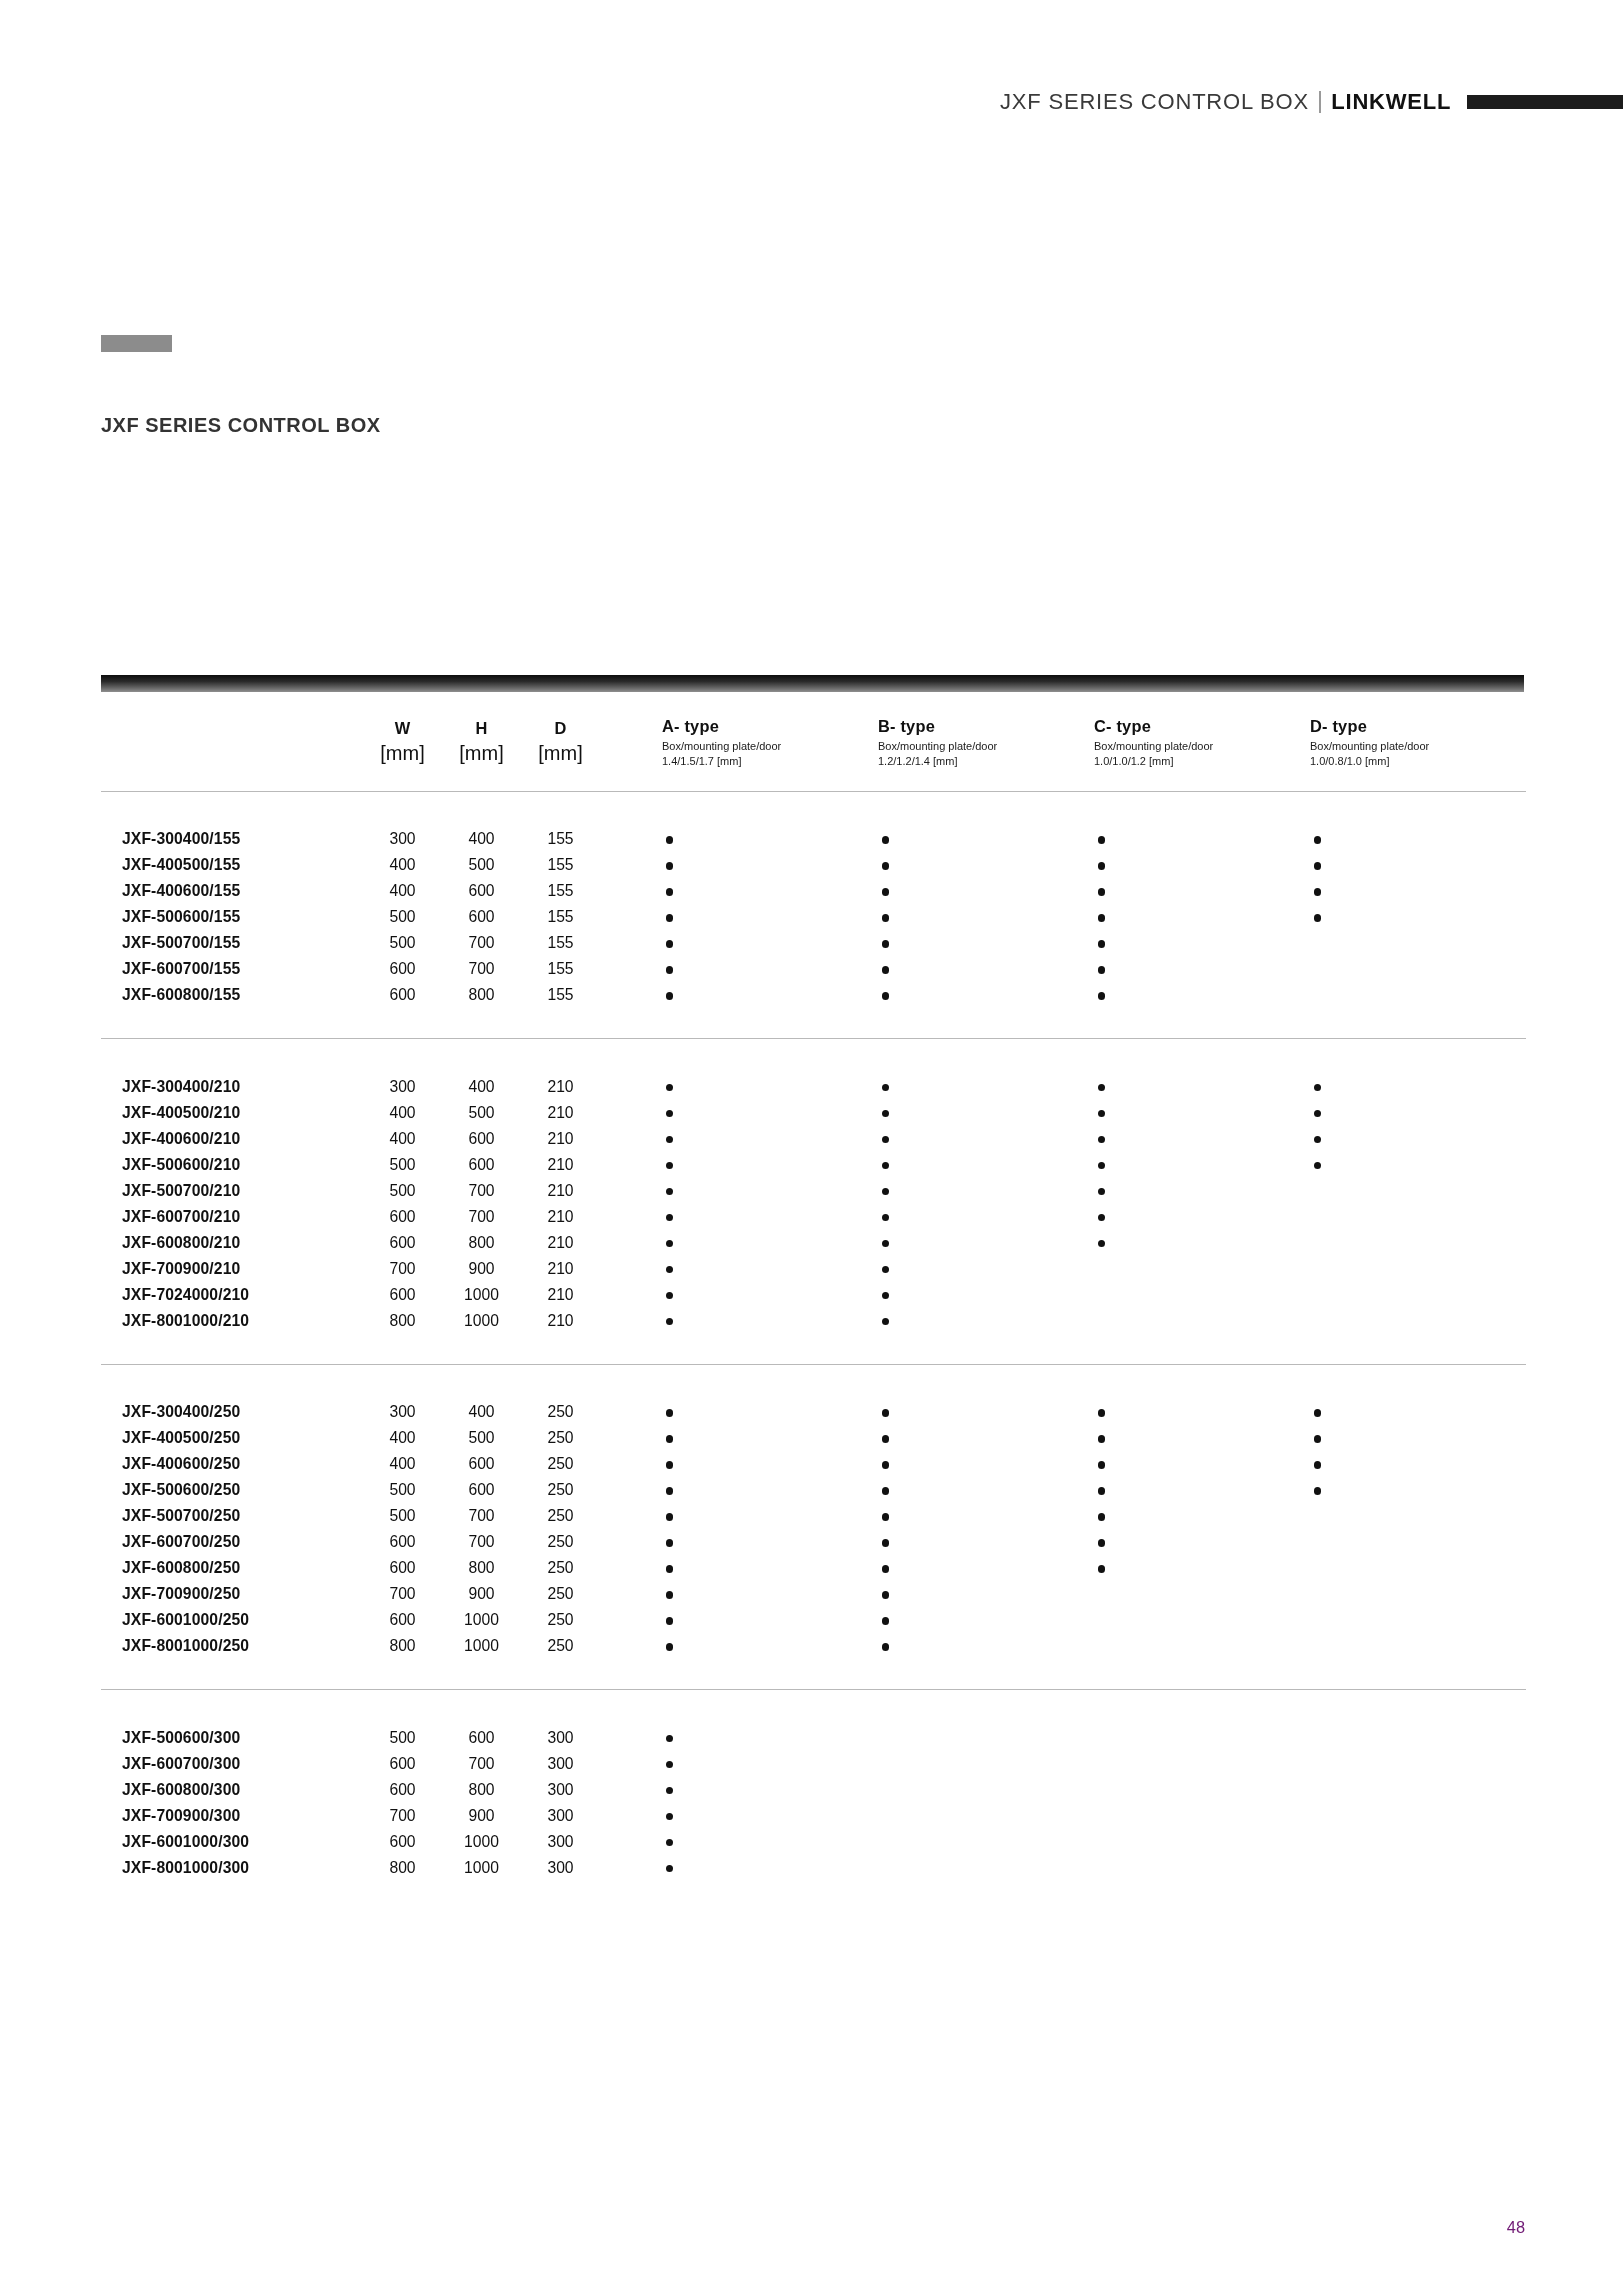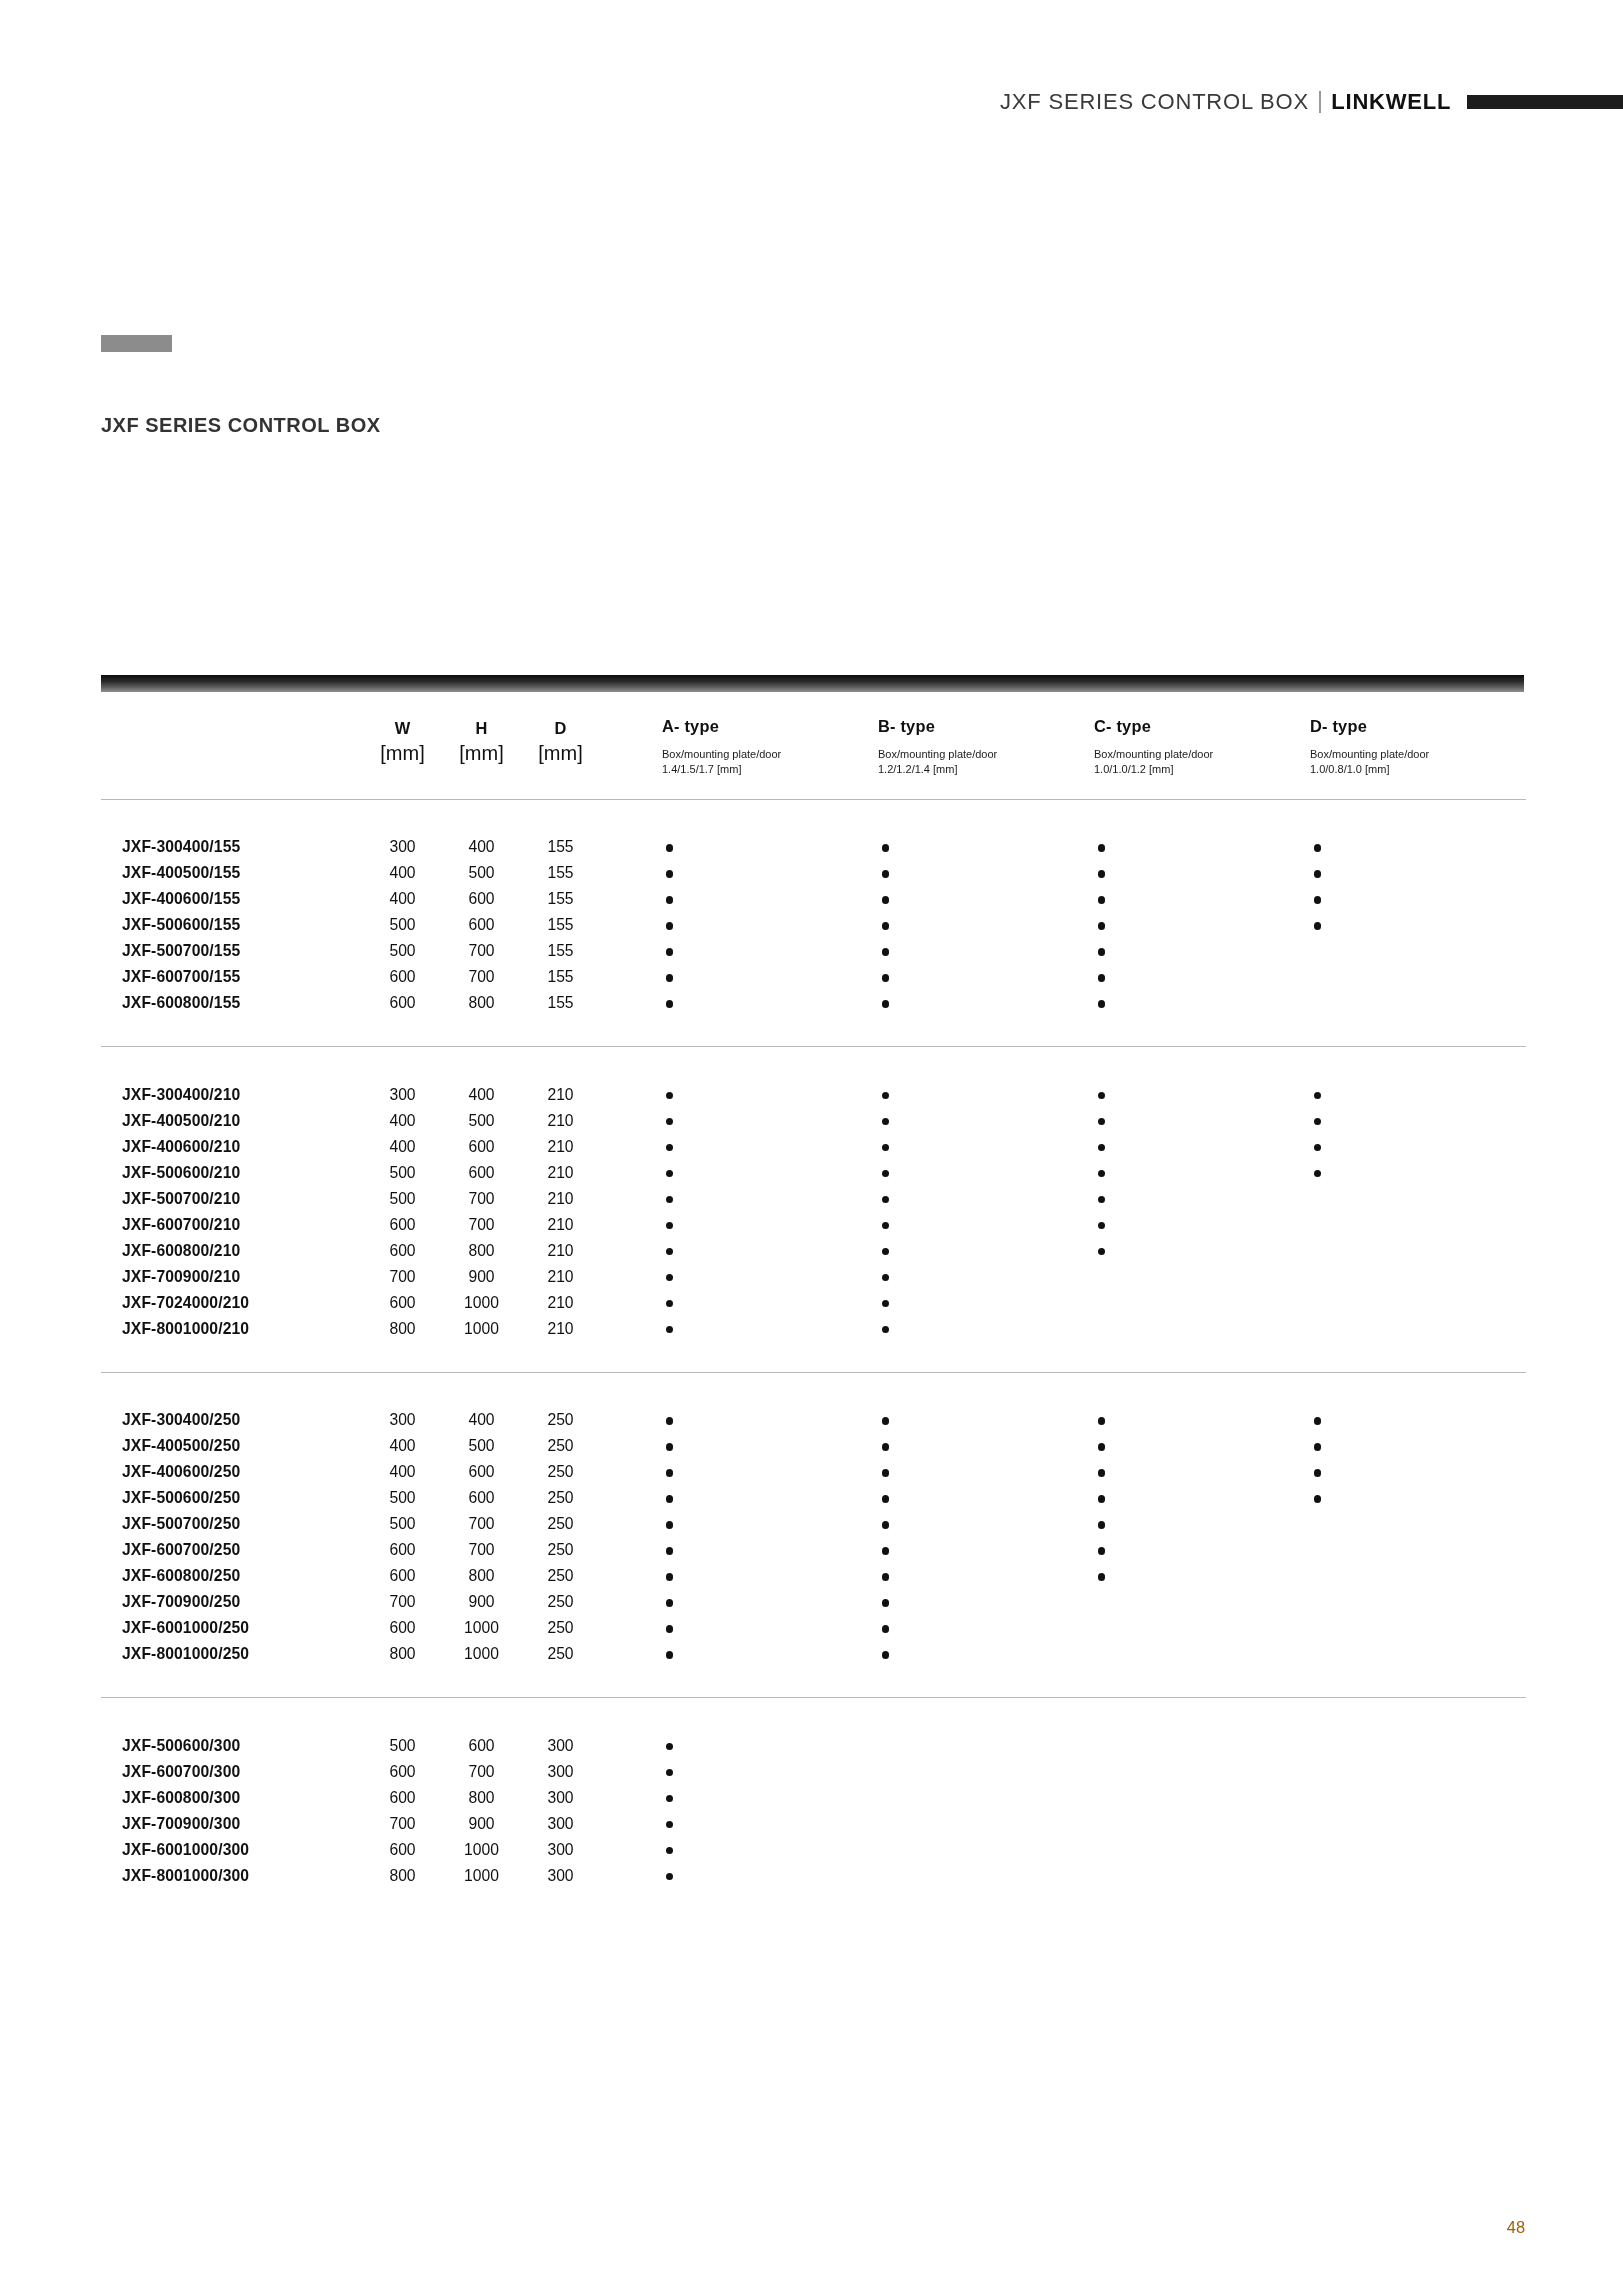--- a/index.html
+++ b/index.html
@@ -112,21 +112,21 @@
     font-weight: 700;
     line-height: 1.38;
     color: #111;
   }
   .dim-head .unit { font-weight: 400; font-size: 20px; }
   .type-head-name {
     font-size: 16.4px;
     font-weight: 700;
     color: #111;
     letter-spacing: 0.2px;
-    margin-bottom: 11px;
+    margin-bottom: 3px;
   }
   .type-head-sub {
     font-size: 11px;
     font-weight: 400;
     line-height: 1.35;
     color: #1b1b1b;
   }
 
   .head-rule td {
     border-bottom: 1.3px solid #b9b9b9;
@@ -169,21 +169,21 @@
     padding: 0;
   }
   tr.spacer-top td { height: 35px; }
 
   
   .page-number {
     position: absolute;
     right: 98px;
     bottom: 58px;
     font-size: 16.4px;
-    color: #a16207;
+    color: #701a75;
     font-weight: 400;
   }
 </style>
 </head>
 <body>
 
 <div class="page-header">
   <span class="header-title">JXF SERIES CONTROL BOX</span>
   <span class="header-sep"></span>
   <span class="header-brand">LINKWELL</span>

